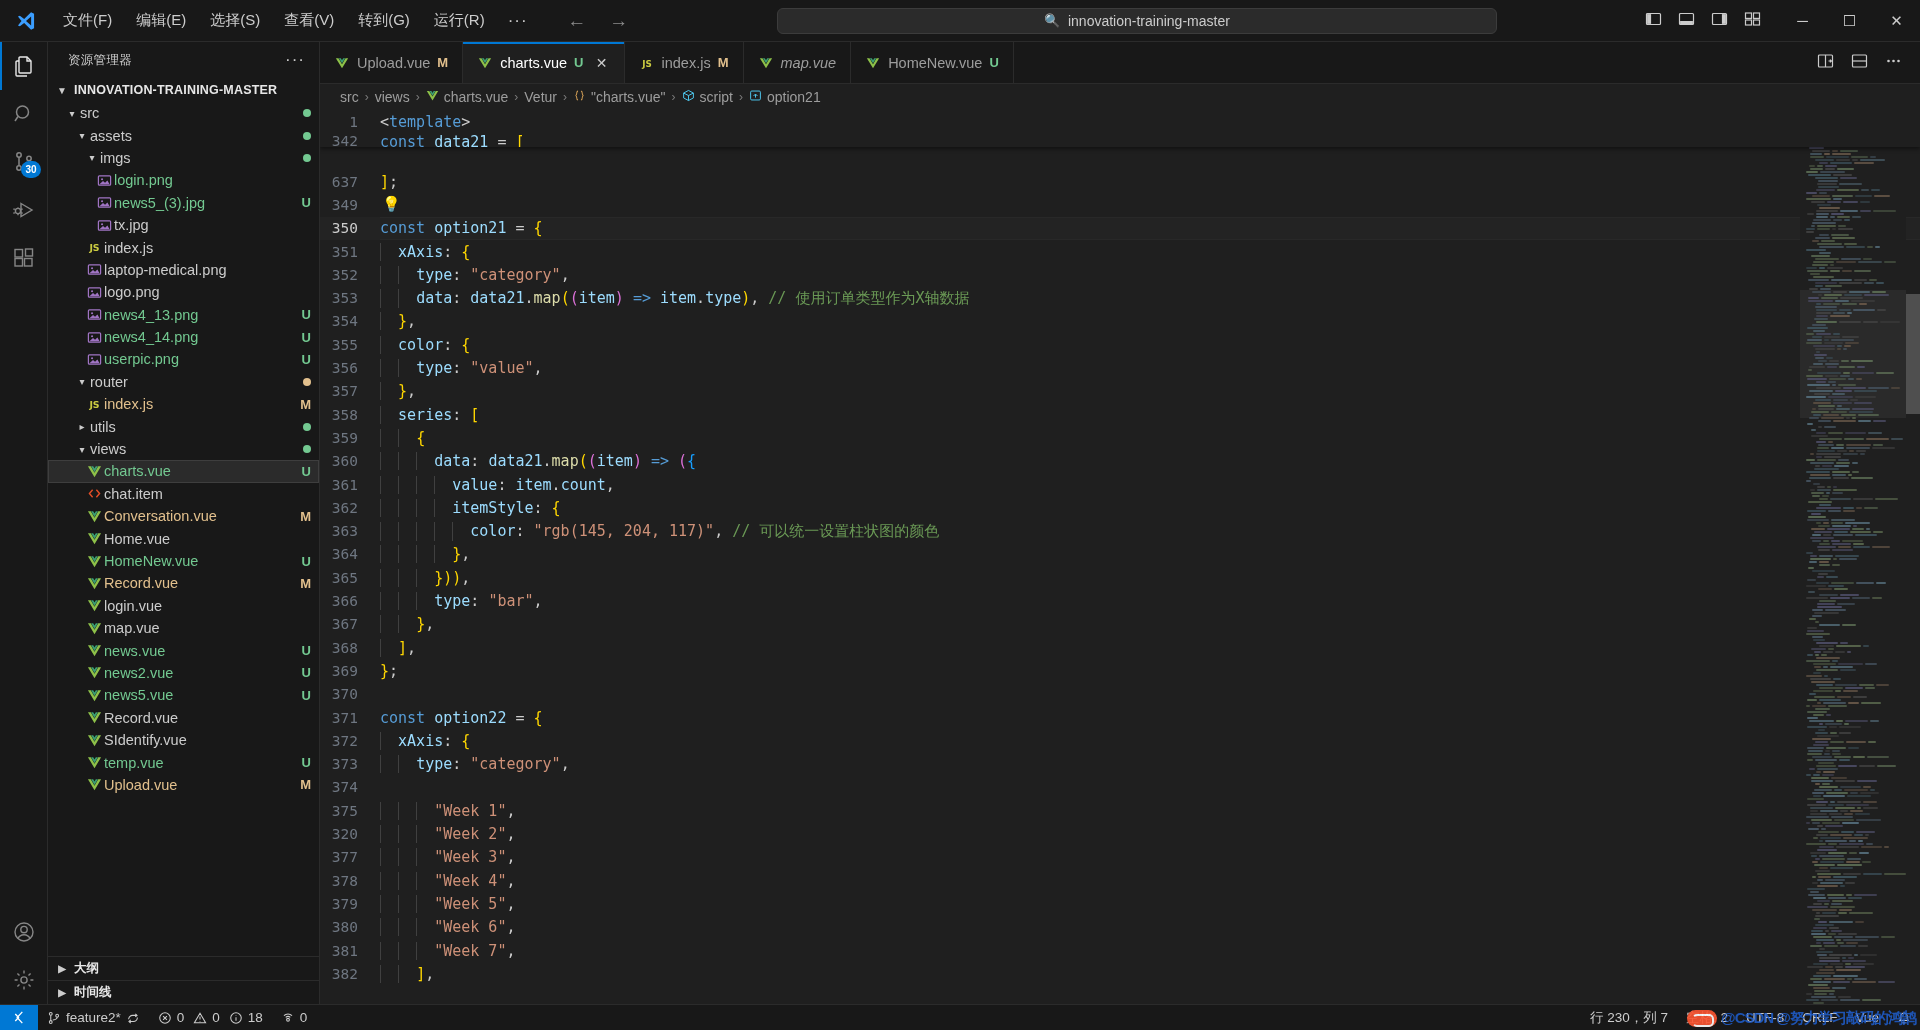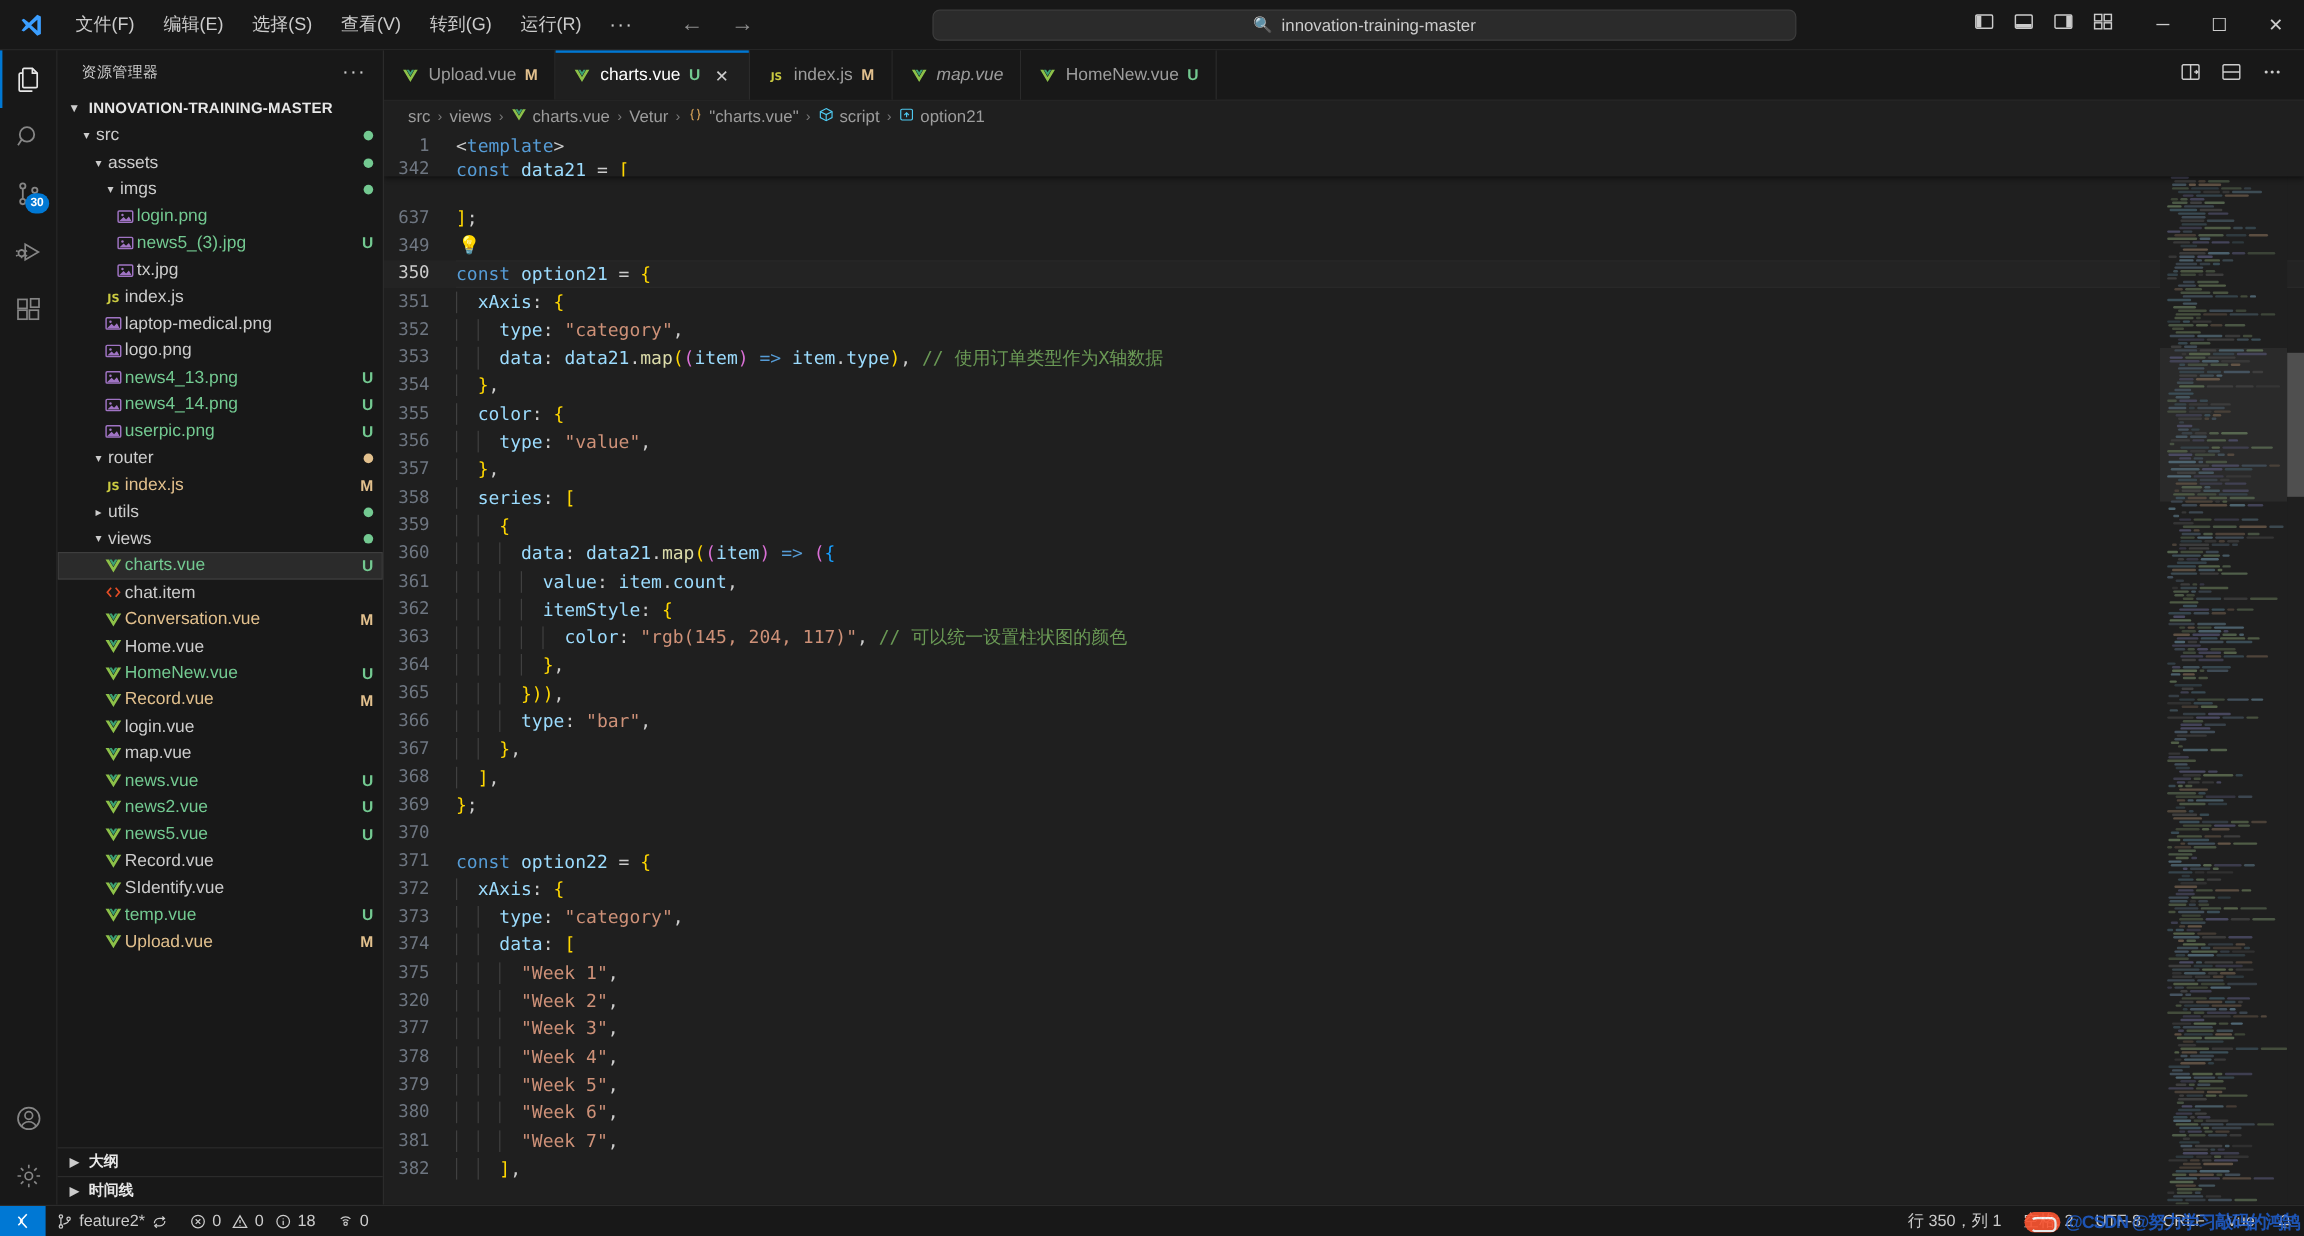--- a/index.html
+++ b/index.html
@@ -738,21 +738,21 @@
             <div class="cl" style="position: absolute; top: 432.8px; left: 0px; right: 0px;"><span class="ln">364</span><span class="code"><span class="t-punc">        </span><span class="t-b1">}</span><span class="t-punc">,</span><span class="indent" style="left: 0px;"></span><span class="indent" style="left: 18.1px;"></span><span class="indent" style="left: 36.2px;"></span><span class="indent" style="left: 54.3px;"></span></span></div>
             <div class="cl" style="position: absolute; top: 456.1px; left: 0px; right: 0px;"><span class="ln">365</span><span class="code"><span class="t-punc">      </span><span class="t-b1">}</span><span class="t-b1">)</span><span class="t-b1">)</span><span class="t-punc">,</span><span class="indent" style="left: 0px;"></span><span class="indent" style="left: 18.1px;"></span><span class="indent" style="left: 36.2px;"></span></span></div>
             <div class="cl" style="position: absolute; top: 479.4px; left: 0px; right: 0px;"><span class="ln">366</span><span class="code"><span class="t-punc">      </span><span class="t-var">type</span><span class="t-punc">:</span><span class="t-punc"> </span><span class="t-str">"bar"</span><span class="t-punc">,</span><span class="indent" style="left: 0px;"></span><span class="indent" style="left: 18.1px;"></span><span class="indent" style="left: 36.2px;"></span></span></div>
             <div class="cl" style="position: absolute; top: 502.7px; left: 0px; right: 0px;"><span class="ln">367</span><span class="code"><span class="t-punc">    </span><span class="t-b1">}</span><span class="t-punc">,</span><span class="indent" style="left: 0px;"></span><span class="indent" style="left: 18.1px;"></span></span></div>
             <div class="cl" style="position: absolute; top: 526px; left: 0px; right: 0px;"><span class="ln">368</span><span class="code"><span class="t-punc">  </span><span class="t-b1">]</span><span class="t-punc">,</span><span class="indent" style="left: 0px;"></span></span></div>
             <div class="cl" style="position: absolute; top: 549.3px; left: 0px; right: 0px;"><span class="ln">369</span><span class="code"><span class="t-b1">}</span><span class="t-punc">;</span></span></div>
             <div class="cl" style="position: absolute; top: 572.6px; left: 0px; right: 0px;"><span class="ln">370</span><span class="code"></span></div>
             <div class="cl" style="position: absolute; top: 595.9px; left: 0px; right: 0px;"><span class="ln">371</span><span class="code"><span class="t-key">const</span><span class="t-punc"> </span><span class="t-var">option22</span><span class="t-punc"> </span><span class="t-punc">=</span><span class="t-punc"> </span><span class="t-b1">{</span></span></div>
             <div class="cl" style="position: absolute; top: 619.2px; left: 0px; right: 0px;"><span class="ln">372</span><span class="code"><span class="t-punc">  </span><span class="t-var">xAxis</span><span class="t-punc">:</span><span class="t-punc"> </span><span class="t-b1">{</span><span class="indent" style="left: 0px;"></span></span></div>
             <div class="cl" style="position: absolute; top: 642.5px; left: 0px; right: 0px;"><span class="ln">373</span><span class="code"><span class="t-punc">    </span><span class="t-var">type</span><span class="t-punc">:</span><span class="t-punc"> </span><span class="t-str">"category"</span><span class="t-punc">,</span><span class="indent" style="left: 0px;"></span><span class="indent" style="left: 18.1px;"></span></span></div>
-            <div class="cl" style="position: absolute; top: 665.8px; left: 0px; right: 0px;"><span class="ln">374</span><span class="code"><span class="t-punc">    </span><span class="t-var">data</span><span class="t-punc">:</span><span class="t-punc"> </span><span class="t-b1">[</span><span class="indent" style="left: 0px;"></span><span class="indent" style="left: 18.1px;"></span></span></div>
+            <div class="cl" style="position: absolute; top: 665.8px; left: 0px; right: 0px;"><span class="ln">374</span></div>
             <div class="cl" style="position: absolute; top: 689.1px; left: 0px; right: 0px;"><span class="ln">375</span><span class="code"><span class="t-punc">      </span><span class="t-str">"Week 1"</span><span class="t-punc">,</span><span class="indent" style="left: 0px;"></span><span class="indent" style="left: 18.1px;"></span><span class="indent" style="left: 36.2px;"></span></span></div>
             <div class="cl" style="position: absolute; top: 712.4px; left: 0px; right: 0px;"><span class="ln">320</span><span class="code"><span class="t-punc">      </span><span class="t-str">"Week 2"</span><span class="t-punc">,</span><span class="indent" style="left: 0px;"></span><span class="indent" style="left: 18.1px;"></span><span class="indent" style="left: 36.2px;"></span></span></div>
             <div class="cl" style="position: absolute; top: 735.7px; left: 0px; right: 0px;"><span class="ln">377</span><span class="code"><span class="t-punc">      </span><span class="t-str">"Week 3"</span><span class="t-punc">,</span><span class="indent" style="left: 0px;"></span><span class="indent" style="left: 18.1px;"></span><span class="indent" style="left: 36.2px;"></span></span></div>
             <div class="cl" style="position: absolute; top: 759px; left: 0px; right: 0px;"><span class="ln">378</span><span class="code"><span class="t-punc">      </span><span class="t-str">"Week 4"</span><span class="t-punc">,</span><span class="indent" style="left: 0px;"></span><span class="indent" style="left: 18.1px;"></span><span class="indent" style="left: 36.2px;"></span></span></div>
             <div class="cl" style="position: absolute; top: 782.3px; left: 0px; right: 0px;"><span class="ln">379</span><span class="code"><span class="t-punc">      </span><span class="t-str">"Week 5"</span><span class="t-punc">,</span><span class="indent" style="left: 0px;"></span><span class="indent" style="left: 18.1px;"></span><span class="indent" style="left: 36.2px;"></span></span></div>
             <div class="cl" style="position: absolute; top: 805.6px; left: 0px; right: 0px;"><span class="ln">380</span><span class="code"><span class="t-punc">      </span><span class="t-str">"Week 6"</span><span class="t-punc">,</span><span class="indent" style="left: 0px;"></span><span class="indent" style="left: 18.1px;"></span><span class="indent" style="left: 36.2px;"></span></span></div>
             <div class="cl" style="position: absolute; top: 828.9px; left: 0px; right: 0px;"><span class="ln">381</span><span class="code"><span class="t-punc">      </span><span class="t-str">"Week 7"</span><span class="t-punc">,</span><span class="indent" style="left: 0px;"></span><span class="indent" style="left: 18.1px;"></span><span class="indent" style="left: 36.2px;"></span></span></div>
             <div class="cl" style="position: absolute; top: 852.2px; left: 0px; right: 0px;"><span class="ln">382</span><span class="code"><span class="t-punc">    </span><span class="t-b1">]</span><span class="t-punc">,</span><span class="indent" style="left: 0px;"></span><span class="indent" style="left: 18.1px;"></span></span></div>
             <div class="line-hl" style="top: 106.6px;"></div>
           </div>
@@ -2462,21 +2462,21 @@
     <div class="st">
       <svg viewBox="0 0 16 16" fill="none" stroke="#ccc" stroke-width="1.2">
           <circle cx="8" cy="10" r="1.6"></circle>
           <path d="M5.4 7.4a3.7 3.7 0 0 1 5.2 0"></path>
           <path d="M3.4 5.4a6.5 6.5 0 0 1 9.2 0"></path>
         </svg>
       <span>0</span>
     </div>
 
     <div class="st-right">
-      <div class="st">行 350，列 1</div>
+      <div class="st">行 230，列 7</div>
       <div class="st">空格: 2</div>
       <div class="st">UTF-8</div>
       <div class="st">CRLF</div>
       <div class="st">Vue</div>
       <div class="st">
         <svg viewBox="0 0 16 16" fill="none" stroke="#ccc" stroke-width="1.2">
             <path d="M8 2.2a3.6 3.6 0 0 1 3.6 3.6v3l1.2 2H3.2l1.2-2v-3A3.6 3.6 0 0 1 8 2.2z"></path>
             <path d="M6.6 12.8a1.5 1.5 0 0 0 2.8 0"></path>
           </svg>
       </div>

